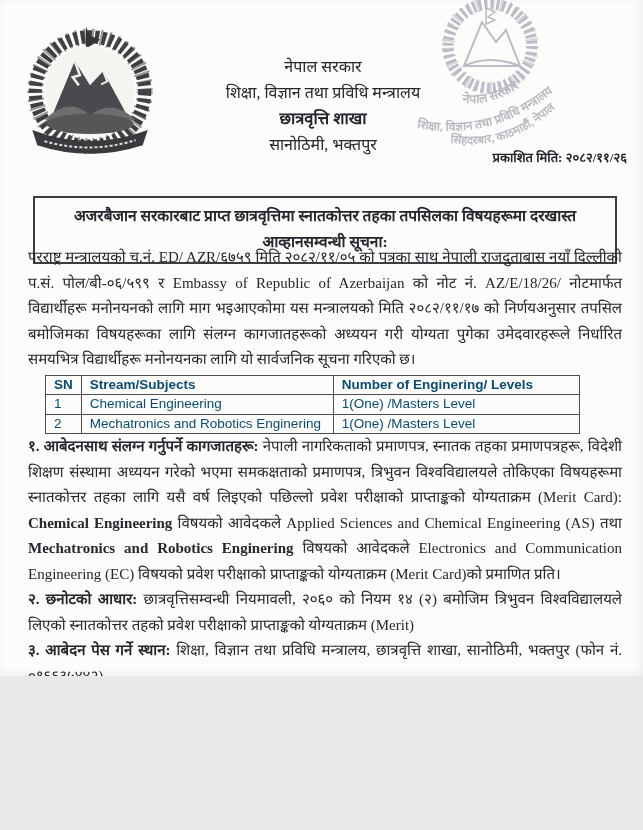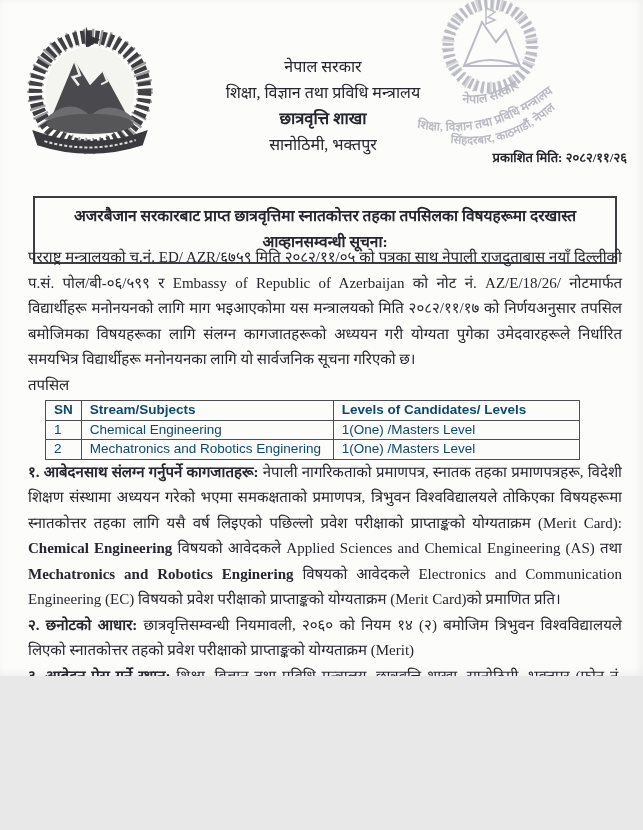--- a/index.html
+++ b/index.html
@@ -104,33 +104,32 @@
 
   <div class="pub-date">प्रकाशित मिति: २०८२/११/२६</div>
 
   <div class="title-box">
     <div>अजरबैजान सरकारबाट प्राप्त छात्रवृत्तिमा स्नातकोत्तर तहका तपसिलका विषयहरूमा दरखास्त</div>
     <div>आव्हानसम्वन्धी सूचना:</div>
   </div>
 
   <div class="content">
     <p>परराष्ट्र मन्त्रालयको च.नं. ED/ AZR/६७५९ मिति २०८२/११/०५ को पत्रका साथ नेपाली राजदुताबास नयाँ दिल्लीको प.सं. पोल/बी-०६/५९९ र Embassy of Republic of Azerbaijan को नोट नं. AZ/E/18/26/ नोटमार्फत विद्यार्थीहरू मनोनयनको लागि माग भइआएकोमा यस मन्त्रालयको मिति २०८२/११/१७ को निर्णयअनुसार तपसिल बमोजिमका विषयहरूका लागि संलग्न कागजातहरूको अध्ययन गरी योग्यता पुगेका उमेदवारहरूले निर्धारित समयभित्र विद्यार्थीहरू मनोनयनका लागि यो सार्वजनिक सूचना गरिएको छ।</p>
-    <p class="tapasil">तपसिल</p>
 
     <table class="subjects-table">
       <colgroup>
         <col class="col-sn">
           <col class="col-subj">
           <col class="col-num">
       </colgroup>
       <thead>
         <tr>
           <th>SN</th>
           <th>Stream/Subjects</th>
-          <th>Levels of Candidates/ Levels</th>
+          <th>Number of Enginering/ Levels</th>
         </tr>
       </thead>
       <tbody>
           <tr>
             <td>1</td>
             <td>Chemical Engineering</td>
             <td>1(One) /Masters Level</td>
           </tr>
           <tr>
             <td>2</td>

